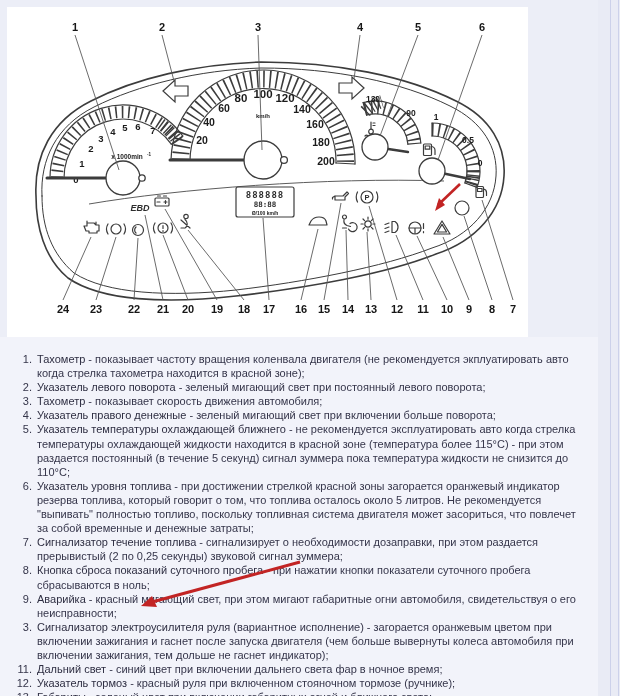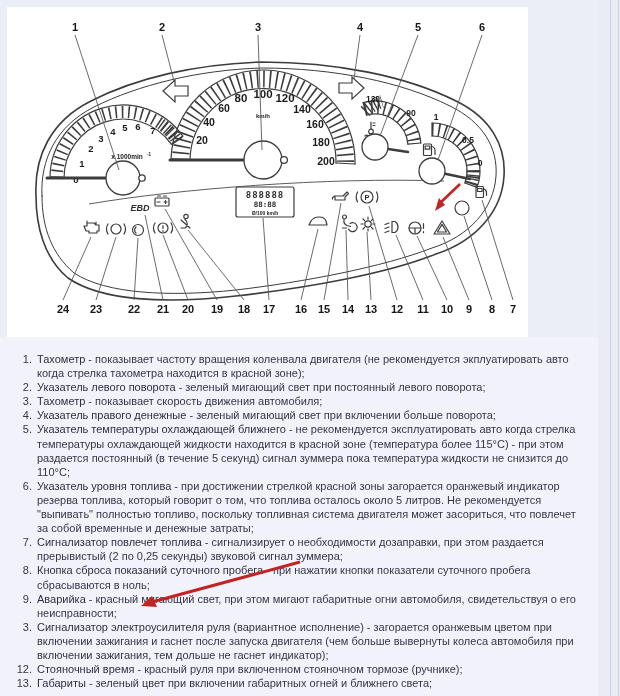--- a/index.html
+++ b/index.html
@@ -289,37 +289,41 @@
   <div class="li">
       <span class="num">5.</span>
       <div class="body"><b>Указатель температуры охлаждающей ближнего</b><span> - не рекомендуется эксплуатировать авто когда стрелка температуры охлаждающей жидкости находится в красной зоне (температура более 115°С) - при этом раздается постоянный (в течение 5 секунд) сигнал зуммера пока температура жидкости не снизится до 110°С;</span></div>
     </div>
   <div class="li">
       <span class="num">6.</span>
       <div class="body"><b>Указатель уровня топлива</b><span> - при достижении стрелкой красной зоны загорается оранжевый индикатор резерва топлива, который говорит о том, что топлива осталось около 5 литров. Не рекомендуется "выпивать" полностью топливо, поскольку топливная система двигателя может засориться, что повлечет за собой временные и денежные затраты;</span></div>
     </div>
   <div class="li">
       <span class="num">7.</span>
-      <div class="body"><b>Сигнализатор повлечет топлива</b><span> - сигнализирует о необходимости дозаправки, при этом раздается прерывистый (2 по 0,25 секунды) звуковой сигнал зуммера;</span></div>
+      <div class="body"><b>Сигнализатор течение топлива</b><span> - сигнализирует о необходимости дозаправки, при этом раздается прерывистый (2 по 0,25 секунды) звуковой сигнал зуммера;</span></div>
     </div>
   <div class="li">
       <span class="num">8.</span>
       <div class="body"><b>Кнопка сброса показаний суточного пробега</b><span> - при нажатии кнопки показатели суточного пробега сбрасываются в ноль;</span></div>
     </div>
   <div class="li">
       <span class="num">9.</span>
       <div class="body"><b>Аварийка</b><span> - красный мигающий свет, при этом мигают габаритные огни автомобиля, свидетельствуя о его неисправности;</span></div>
     </div>
   <div class="li">
       <span class="num">3.</span>
       <div class="body"><b>Сигнализатор электроусилителя руля</b><span> (вариантное исполнение) - загорается оранжевым цветом при включении зажигания и гаснет после запуска двигателя (чем больше вывернуты колеса автомобиля при включении зажигания, тем дольше не гаснет индикатор);</span></div>
     </div>
   <div class="li">
+      <span class="num">11.</span>
+      <div class="body"><b>Дальний свет</b><span> - синий цвет при включении дальнего света фар в ночное время;</span></div>
+    </div>
+  <div class="li">
       <span class="num">12.</span>
-      <div class="body"><b>Стояночный время</b><span> - красный руля при включенном стояночном тормозе (ручнике);</span></div>
+      <div class="body"><b>Указатель тормоз</b><span> - красный руля при включенном стояночном тормозе (ручнике);</span></div>
     </div>
   <div class="li">
       <span class="num">13.</span>
       <div class="body"><b>Габариты</b><span> - зеленый цвет при включении габаритных огней и ближнего света;</span></div>
     </div>
 
 </div>
 
 <svg class="text-arrow" viewBox="0 0 598 359">
   <line x1="300" y1="225" x2="152" y2="265" stroke="#c22424" stroke-width="3"></line>

